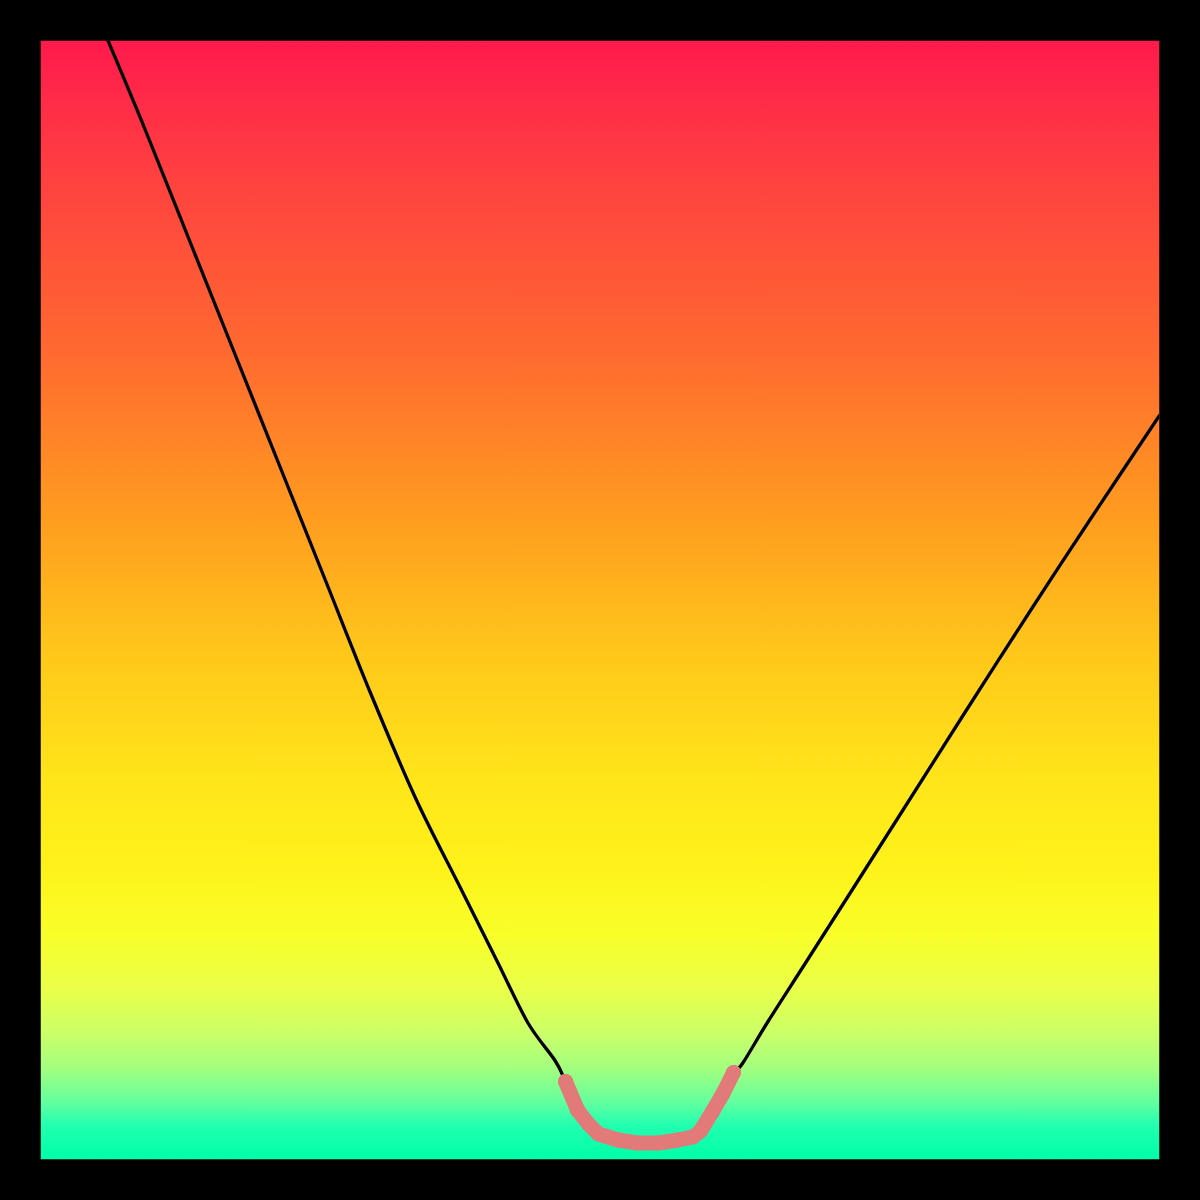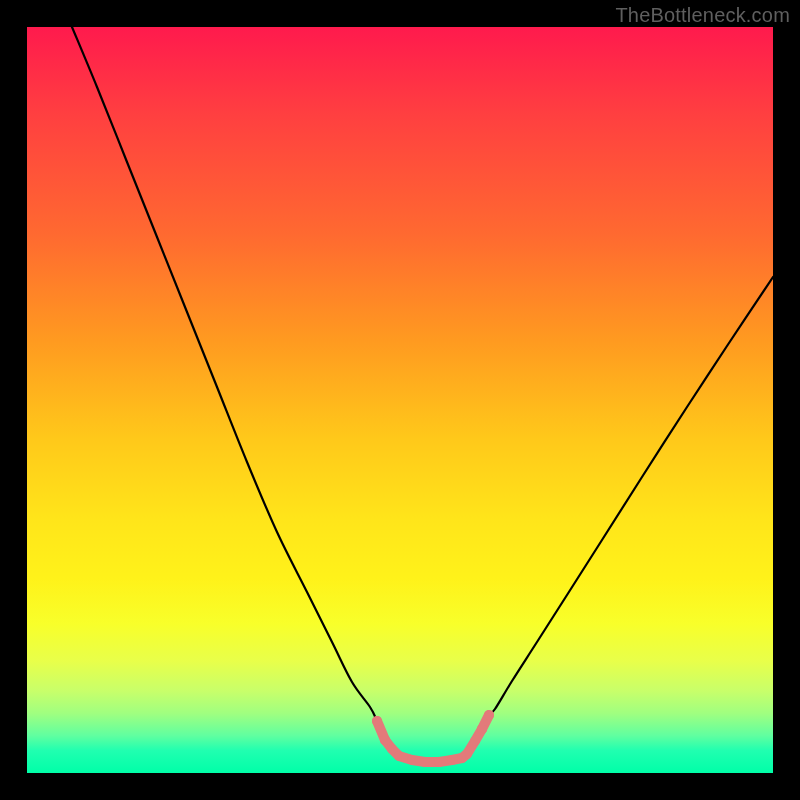--- a/index.html
+++ b/index.html
@@ -65,21 +65,20 @@
     color: #5f5f5f;
     font-size: 20px;
     font-weight: 500;
     letter-spacing: 0.2px;
   }
 </style>
 </head>
 <body>
 
 <div class="frame">
-  <div class="branding">TheBottleneck.com</div>
 
   <div class="plot-area">
     <div class="gradient-bg"></div>
     <svg class="curve-svg" viewBox="0 0 746 746" preserveAspectRatio="none">
       <path id="curve-path" fill="none" stroke="#000000" stroke-width="2.2" stroke-linecap="round" d="M 45 0 C 49.166666666666664 10, 60.833333333333336 37.5, 70 60 C 79.16666666666667 82.5, 90 110, 100 135 C 110 160, 120 185, 130 210 C 140 235, 150 260, 160 285 C 170 310, 180 335, 190 360 C 200 385, 210 410.8333333333333, 220 435 C 230 459.1666666666667, 240 483.3333333333333, 250 505 C 260 526.6666666666666, 270.8333333333333 546.6666666666666, 280 565 C 289.1666666666667 583.3333333333334, 297.5 600, 305 615 C 312.5 630, 318.6666666666667 644.1666666666666, 325 655 C 331.3333333333333 665.8333333333334, 338.8333333333333 673.5, 343 680 C 347.1666666666667 686.5, 347.5 688.5, 350 694 C 352.5 699.5, 355.5 708.3333333333334, 358 713 C 360.5 717.6666666666666, 362.6666666666667 719.3333333333334, 365 722 C 367.3333333333333 724.6666666666666, 368.6666666666667 727.1666666666666, 372 729 C 375.3333333333333 730.8333333333334, 380.6666666666667 732, 385 733 C 389.3333333333333 734, 393.5 734.6666666666666, 398 735 C 402.5 735.3333333333334, 407.5 735.3333333333334, 412 735 C 416.5 734.6666666666666, 421.1666666666667 733.6666666666666, 425 733 C 428.8333333333333 732.3333333333334, 432.5 732, 435 731 C 437.5 730, 437.8333333333333 729.8333333333334, 440 727 C 442.1666666666667 724.1666666666666, 445.5 718.1666666666666, 448 714 C 450.5 709.8333333333334, 452.6666666666667 706.3333333333334, 455 702 C 457.3333333333333 697.6666666666666, 459.8333333333333 691.3333333333334, 462 688 C 464.1666666666667 684.6666666666666, 464.1666666666667 687.6666666666666, 468 682 C 471.8333333333333 676.3333333333334, 478 665.1666666666666, 485 654 C 492 642.8333333333334, 500.8333333333333 629.3333333333334, 510 615 C 519.1666666666666 600.6666666666666, 529.1666666666666 585, 540 568 C 550.8333333333334 551, 562.5 532.6666666666666, 575 513 C 587.5 493.3333333333333, 600.8333333333334 472.1666666666667, 615 450 C 629.1666666666666 427.8333333333333, 645.8333333333334 401.8333333333333, 660 380 C 674.1666666666666 358.1666666666667, 685.6666666666666 340.6666666666667, 700 319 C 714.3333333333334 297.3333333333333, 738.3333333333334 261.5, 746 250"></path>
       <g id="markers">
           <path d="M 350 694 L 358 713" stroke="#e37a7a" stroke-width="10" stroke-linecap="round" fill="none"></path>
           <path d="M 358 713 L 365 722" stroke="#e37a7a" stroke-width="10" stroke-linecap="round" fill="none"></path>
           <path d="M 365 722 L 372 729" stroke="#e37a7a" stroke-width="10" stroke-linecap="round" fill="none"></path>
           <path d="M 372 729 L 385 733" stroke="#e37a7a" stroke-width="10" stroke-linecap="round" fill="none"></path>

